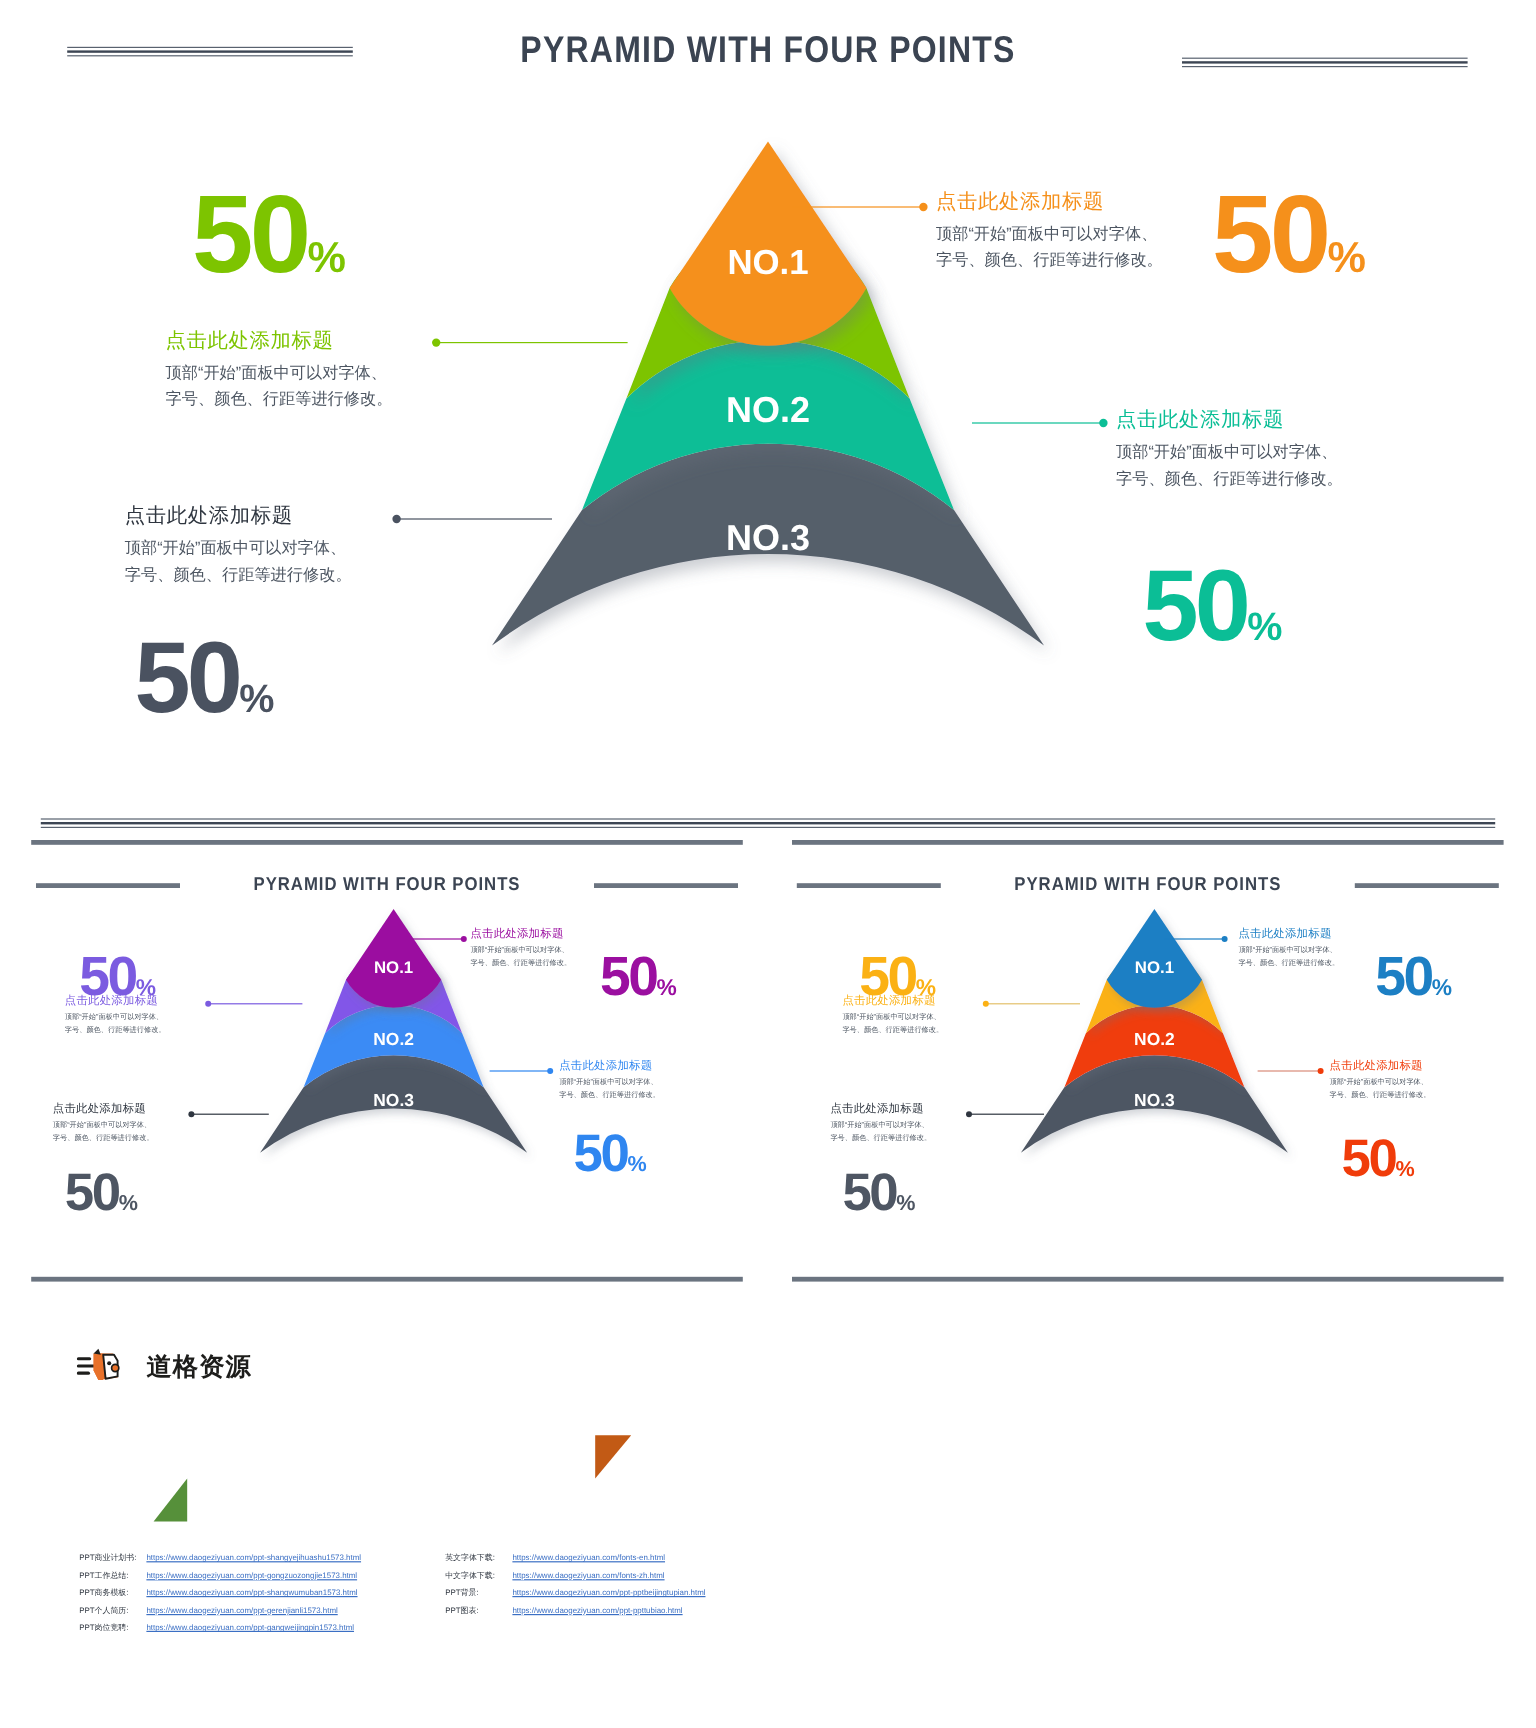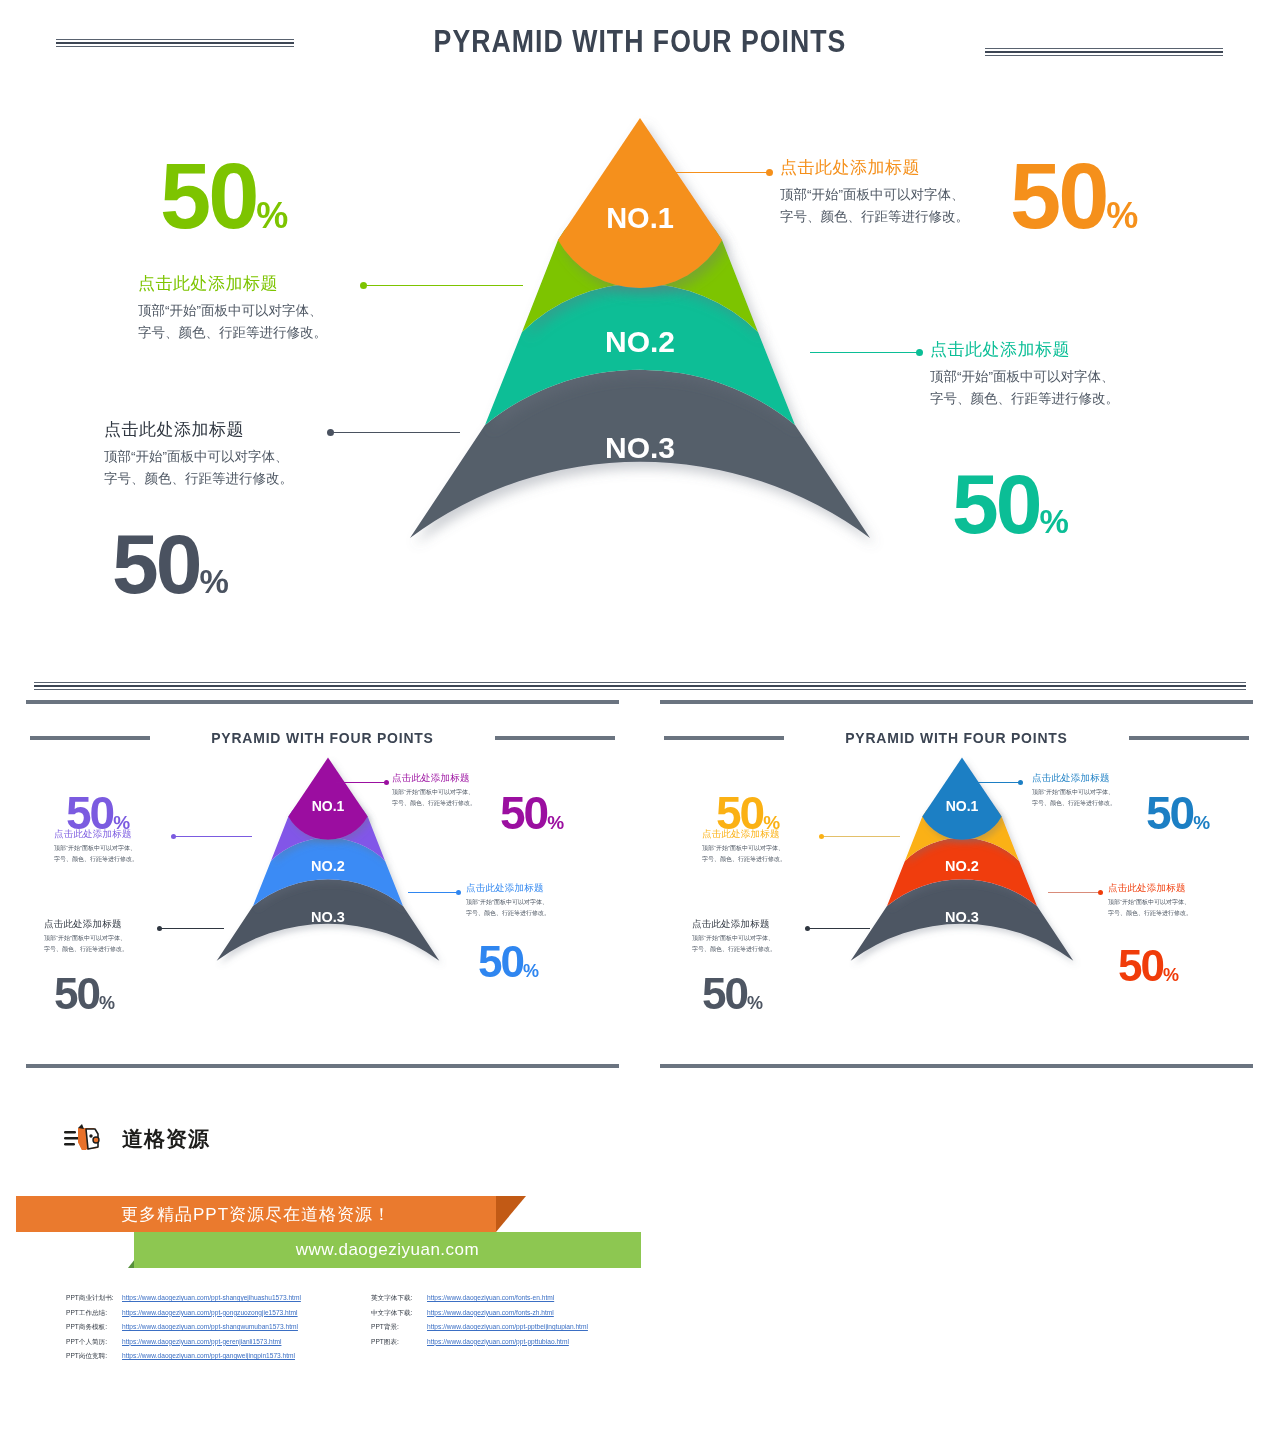--- a/index.html
+++ b/index.html
@@ -432,29 +432,23 @@
       <path d="M14 6 L30 6 L34 12 L34 26 L18 28 L14 20 Z" fill="#E8712A"></path>
       <path d="M14 6 L22 6 L22 28 L18 28 L14 20 Z" fill="#E8712A"></path>
       <path d="M22 7 L31 7 L34 12 L34 25 L24 27 Z" fill="#ffffff" stroke="#1d1d1b" stroke-width="1.6" stroke-linejoin="round"></path>
       <circle cx="27" cy="14" r="1.7" fill="#1d1d1b"></circle>
       <circle cx="32" cy="18" r="3" fill="#E8712A" stroke="#1d1d1b" stroke-width="1.4"></circle>
       <path d="M14 6 L18 2 L20 7 Z" fill="#1d1d1b"></path>
     </svg>
     <span class="logo-txt">道格资源</span>
   </div>
 
-  <div class="ribbon-o">
-    <span>更多精品PPT资源尽在道格资源！</span>
-  </div>
   <div class="ribbon-o-tail"></div>
 
   <div class="ribbon-g-tail"></div>
-  <div class="ribbon-g">
-    <span>www.daogeziyuan.com</span>
-  </div>
 
   <div class="links">
     <div class="col colA">
       <div class="link-row">
         <span class="lbl">PPT商业计划书:</span>
         <span class="url">https://www.daogeziyuan.com/ppt-shangyejihuashu1573.html</span>
       </div>
       <div class="link-row">
         <span class="lbl">PPT工作总结:</span>
         <span class="url">https://www.daogeziyuan.com/ppt-gongzuozongjie1573.html</span>

